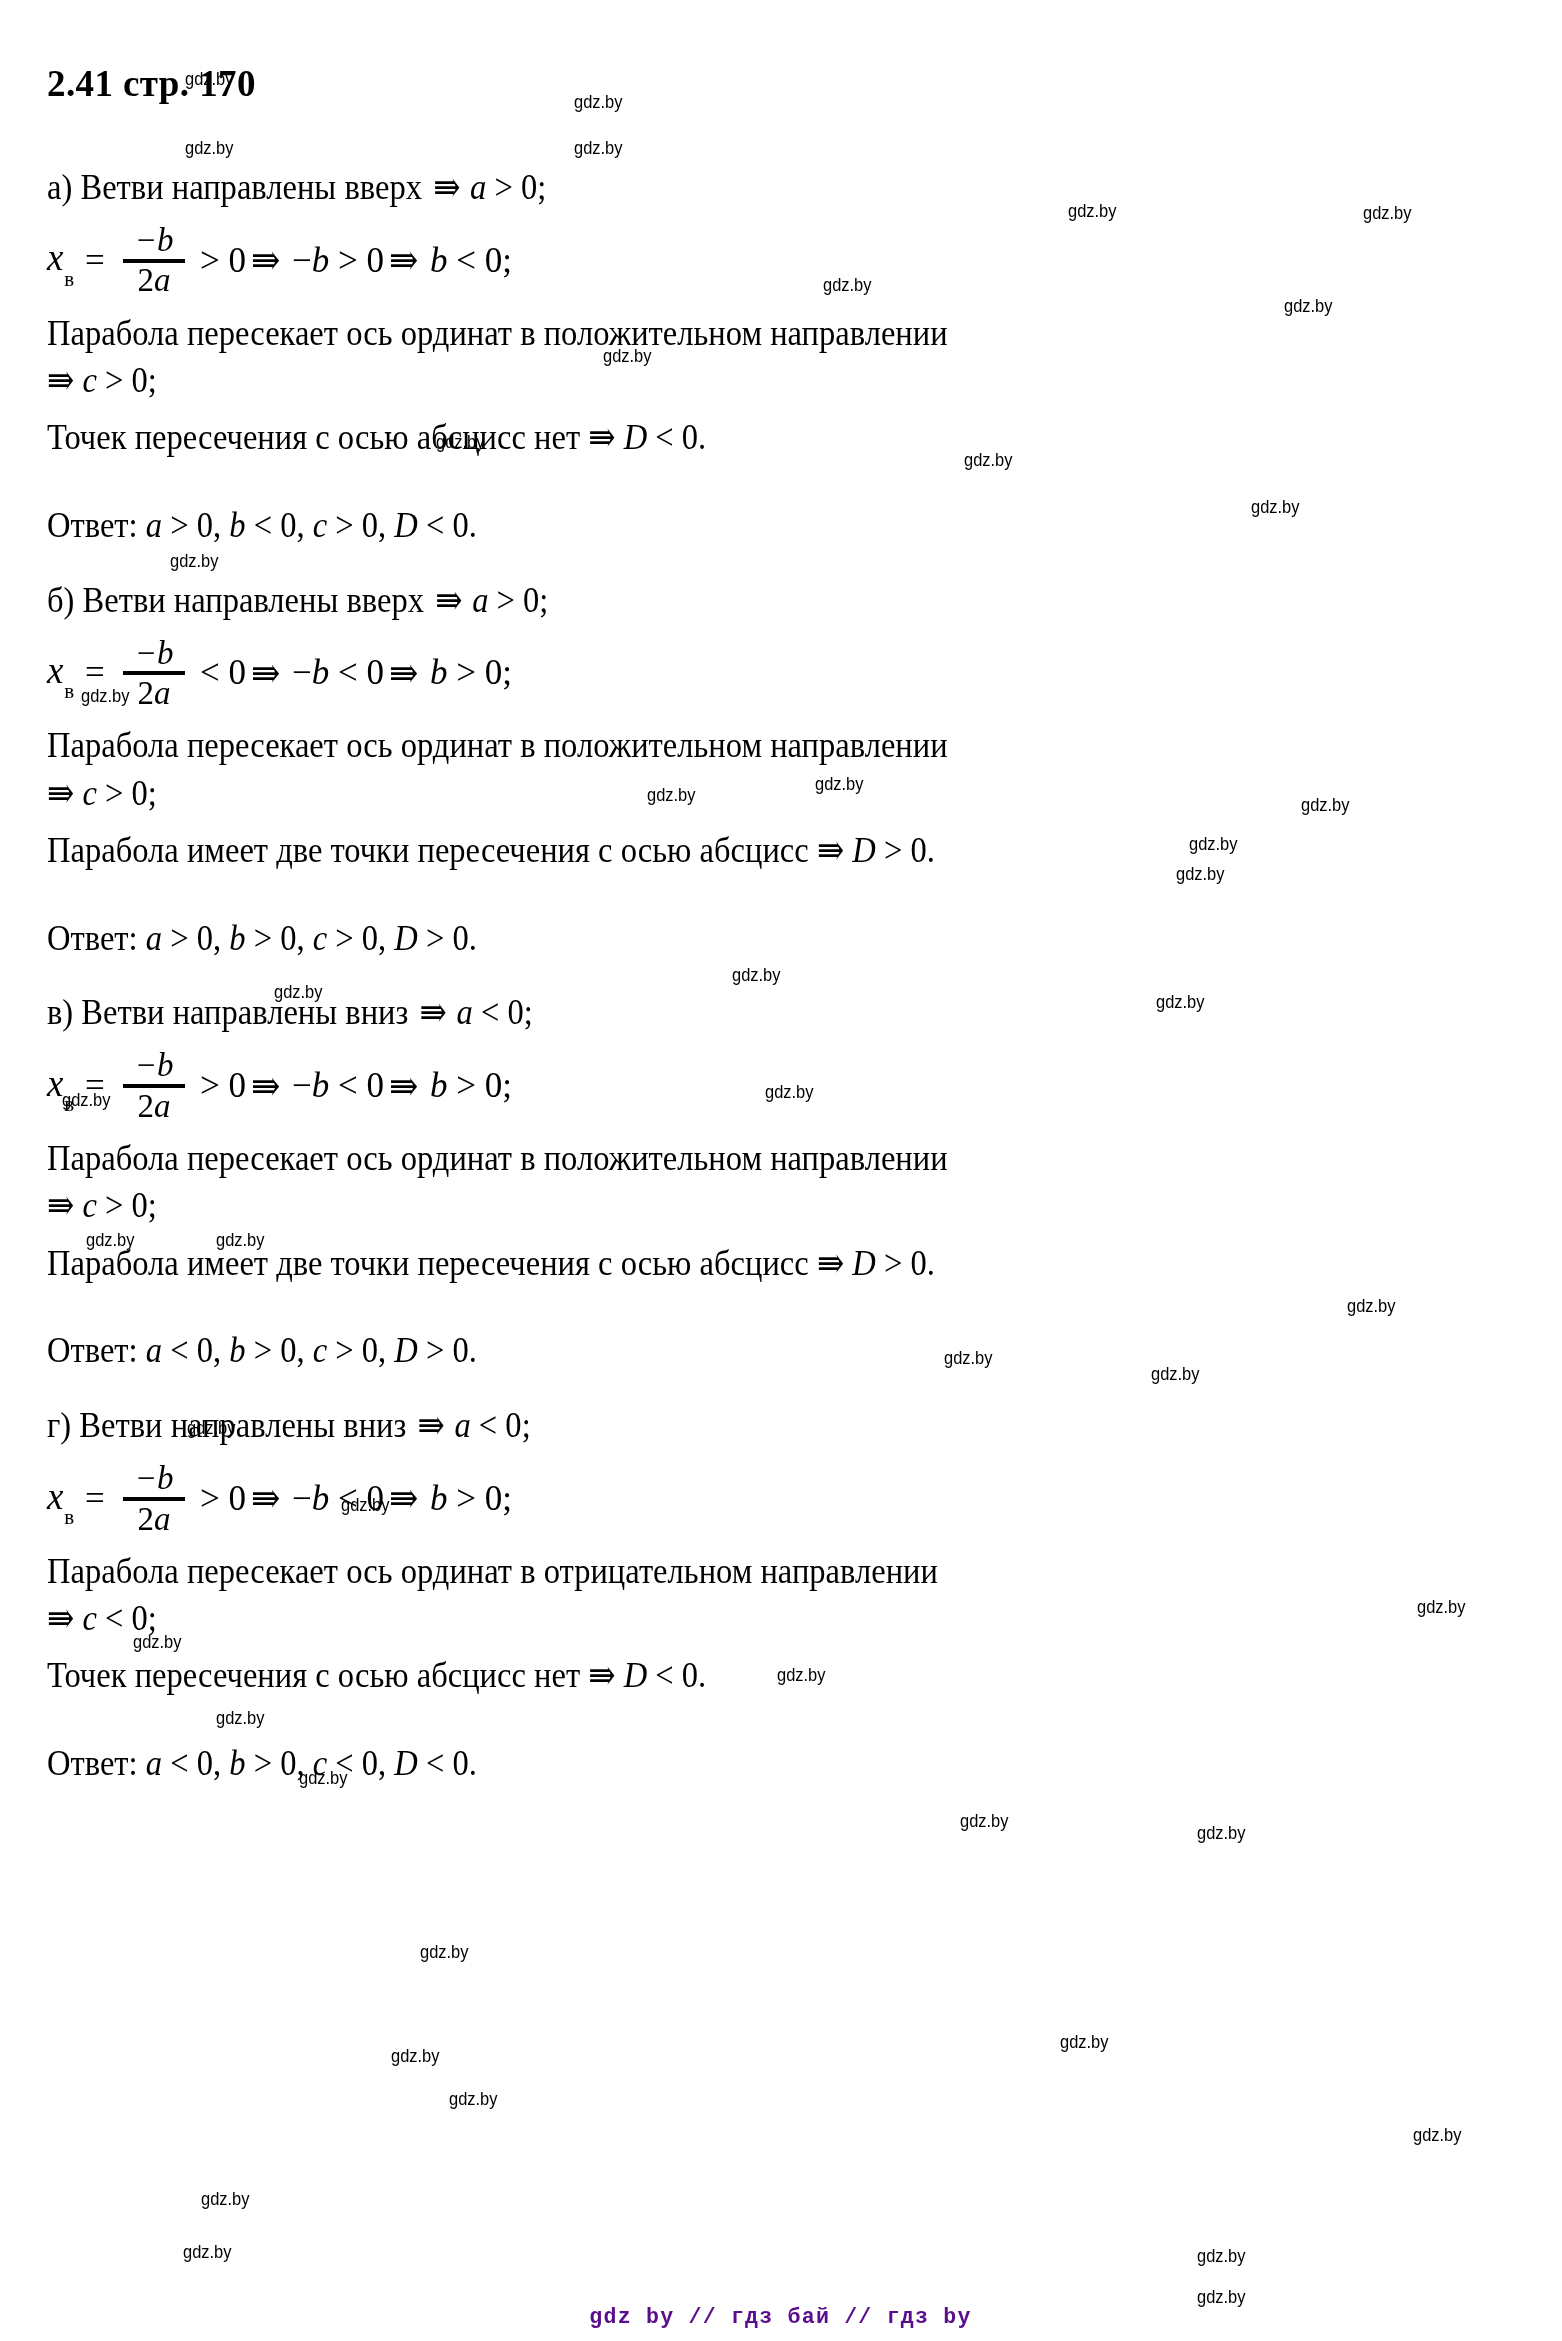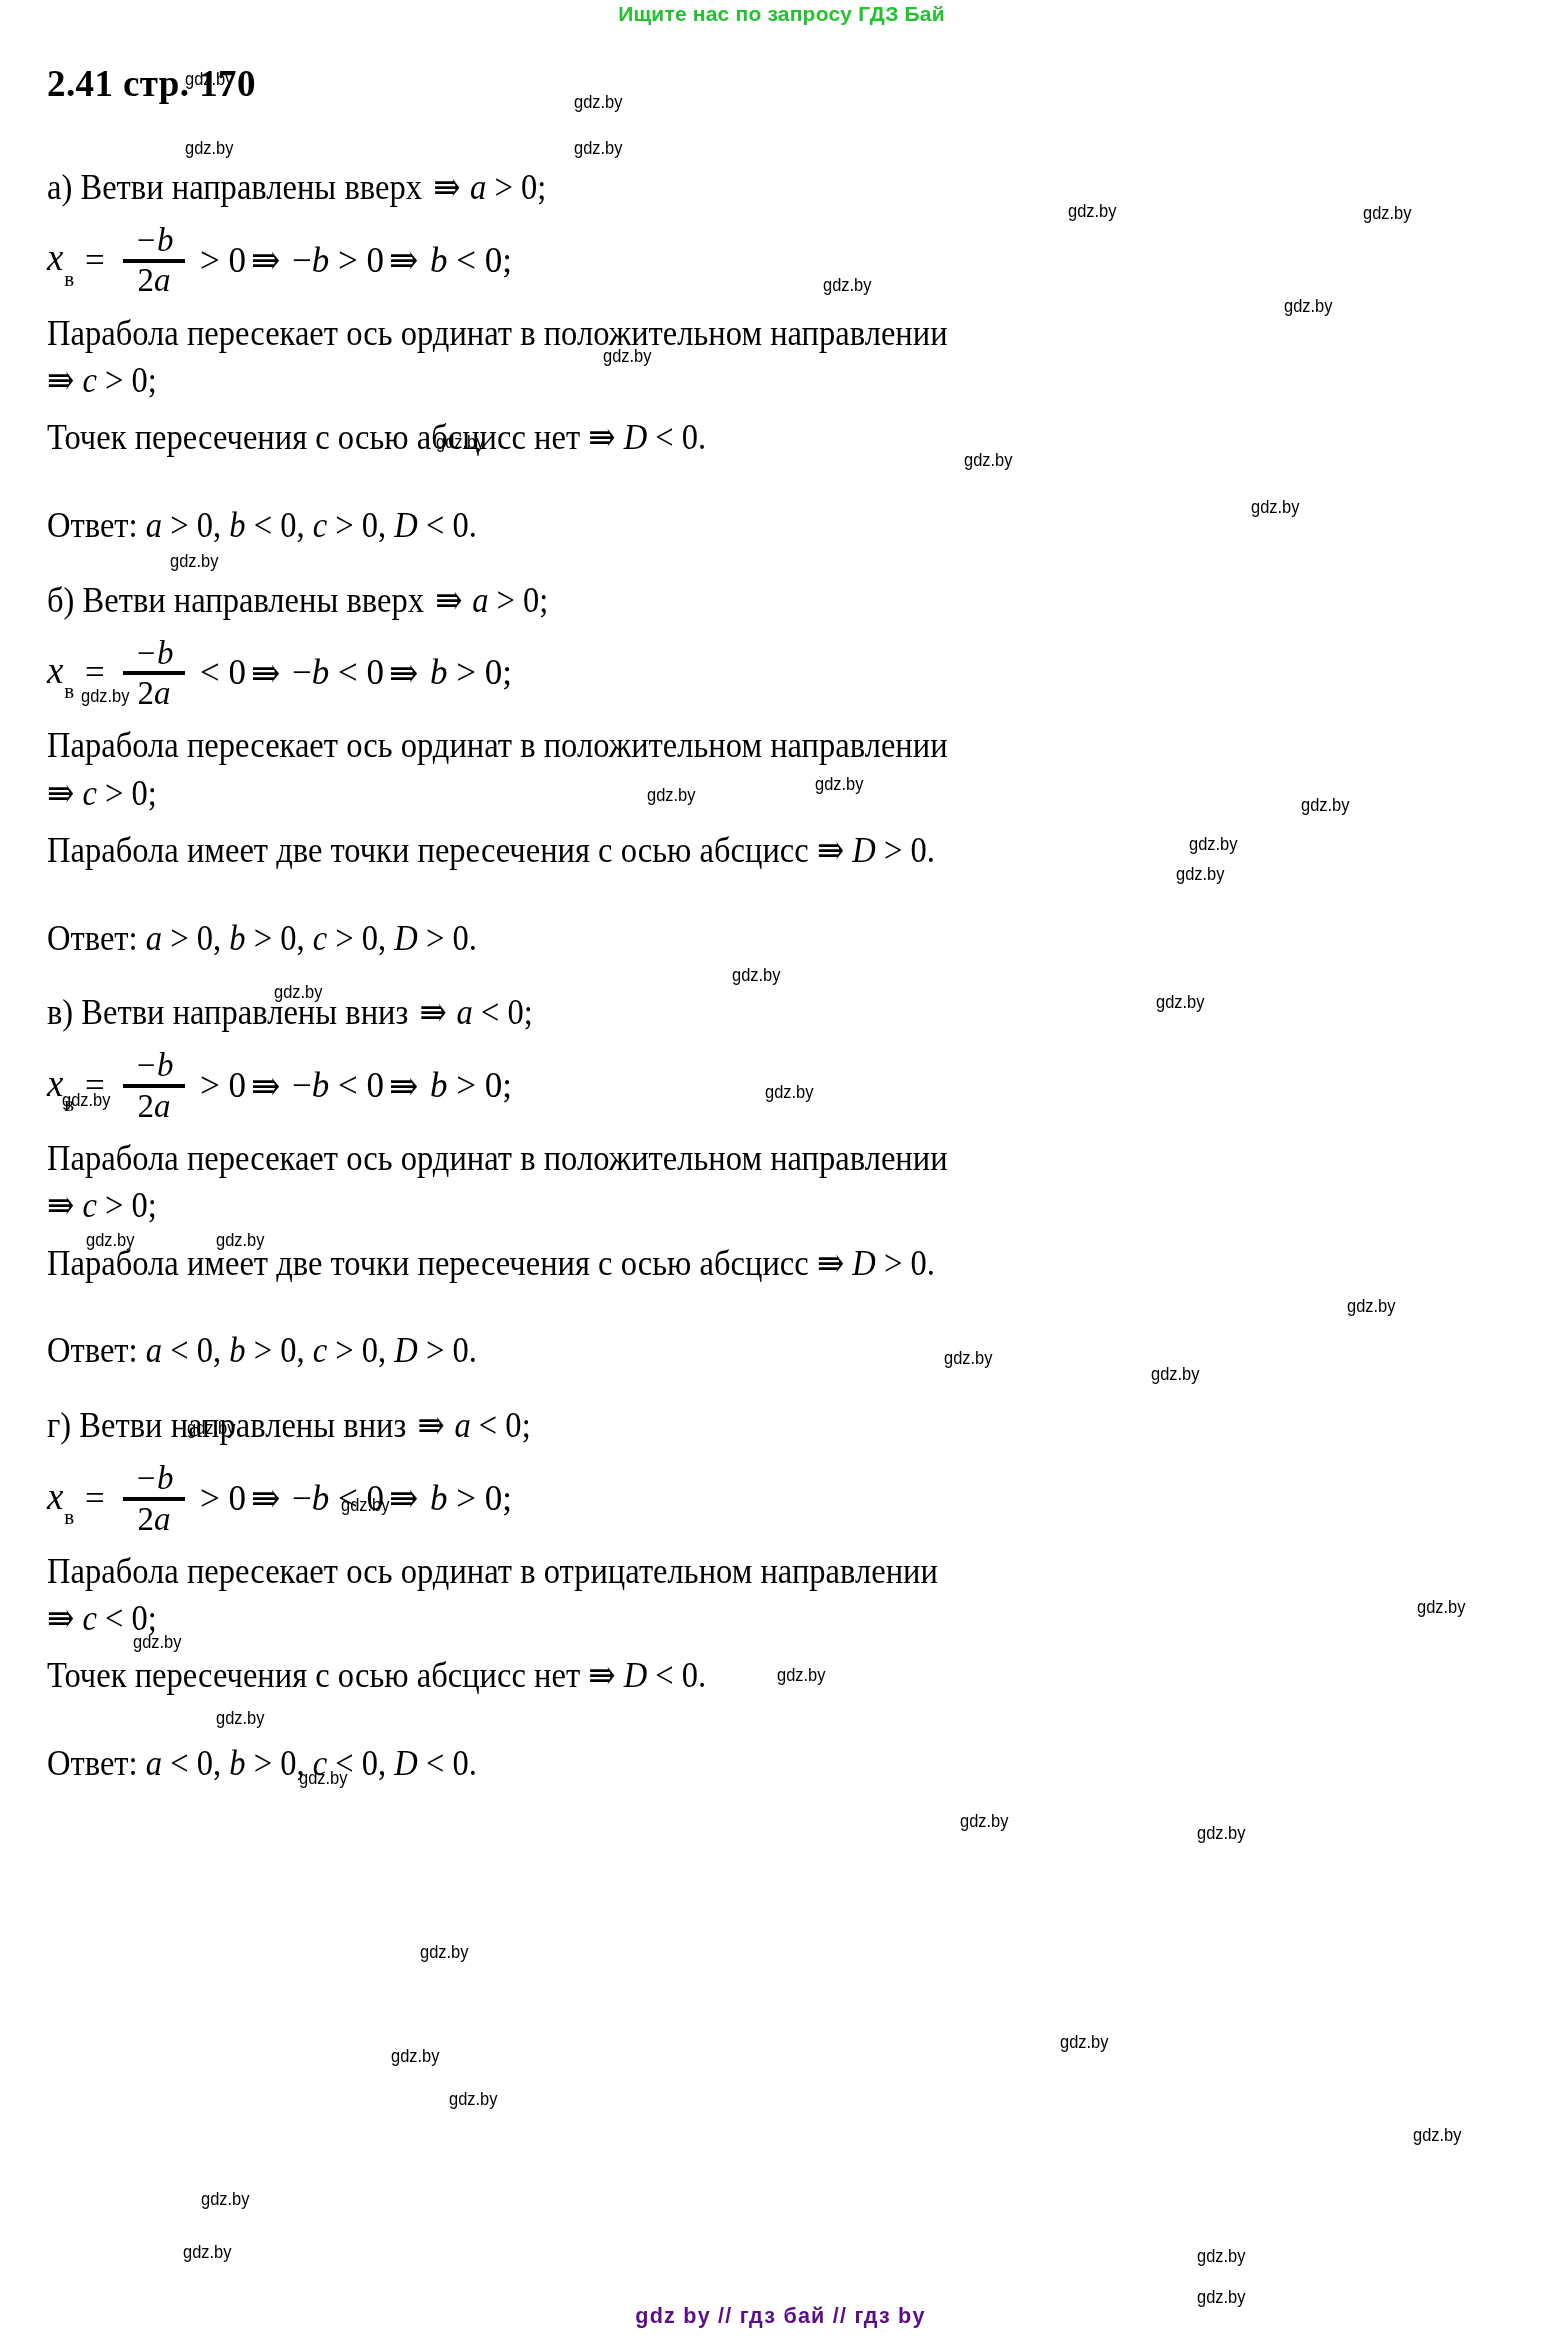--- a/index.html
+++ b/index.html
@@ -39,21 +39,21 @@
     white-space: nowrap;
   }
 
   
   .promo-footer {
     position: absolute;
     bottom: 13.3px;
     left: 0;
     width: 1561px;
     text-align: center;
-    font-family: Liberation Sans, sans-serif;
+    font-family: Liberation Mono, monospace;
     font-size: 21.6px;
     font-weight: 700;
     letter-spacing: 1.2px;
     white-space: nowrap;
   }
 
   
   .exercise-title {
     position: absolute;
     left: 47px;
@@ -163,21 +163,20 @@
     transform: scaleX(0.9);
     transform-origin: left top;
     pointer-events: none;
   }
 </style>
 </head>
 <body>
 
 <div class="page">
 
-  <div class="promo-banner" style="color: rgb(34, 195, 46);">Ищите нас по запросу ГДЗ Бай</div>
 
   <div class="exercise-title">2.41 стр. 170</div>
 
   <div class="solution" id="solution-root">
       <div class="part">
         <div class="txt-line narrow"><span>а)</span> <span>Ветви направлены вверх</span><span class="imp"> ⇛ </span><span><span class="mi">a</span> &gt; 0;</span></div>
         <div class="formula">
           <span class="var-x">x<span class="sub">в</span></span>
           <span class="eq">=</span>
           <span class="frac">

